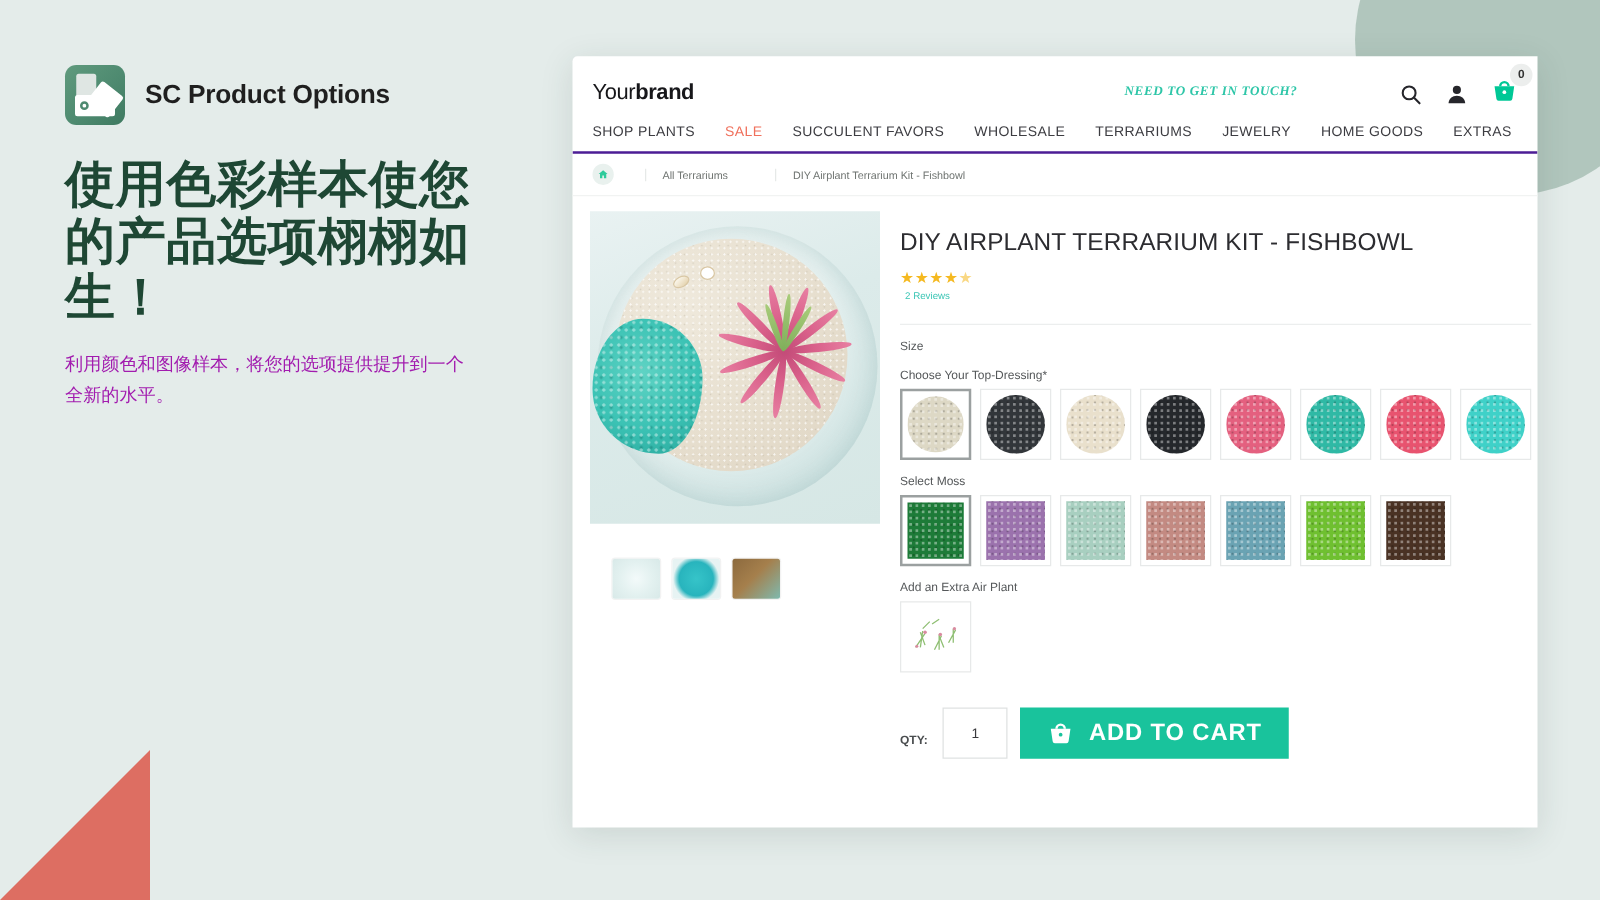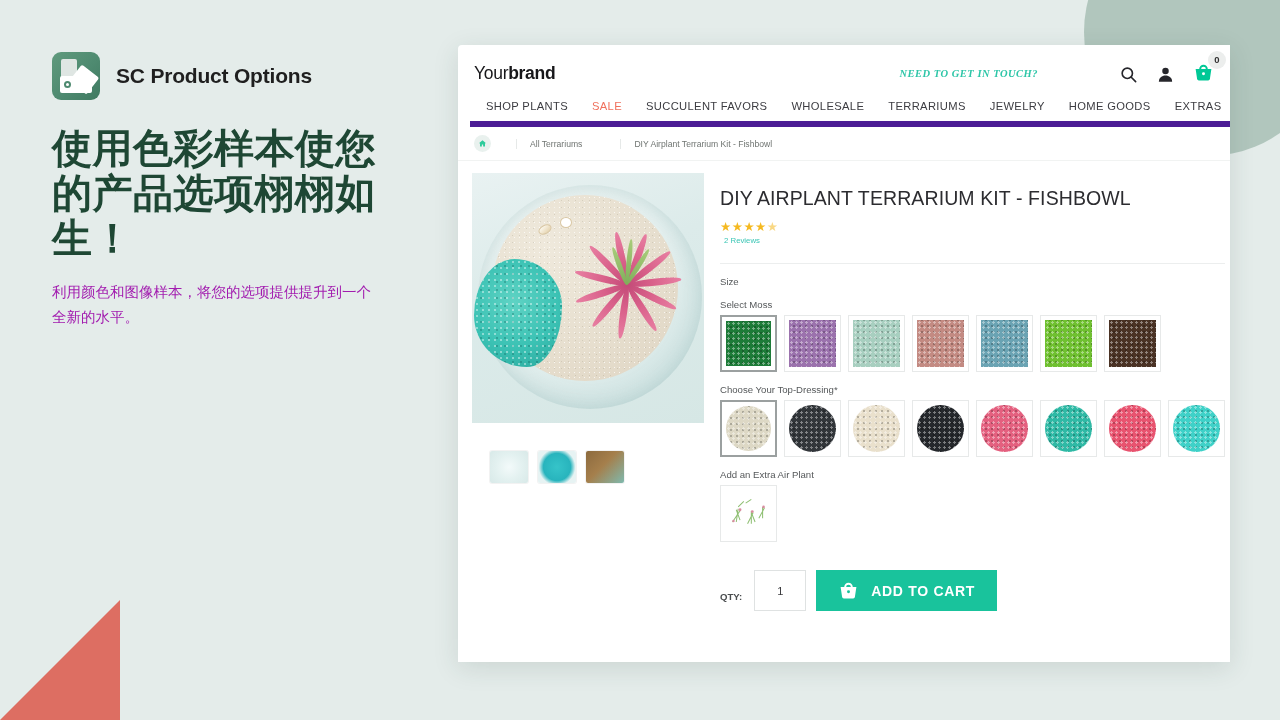--- a/index.html
+++ b/index.html
@@ -93,22 +93,21 @@
     position: absolute; right: -12px; top: -11px;
     min-width: 18px; height: 18px; border-radius: 50%;
     background: #eceeed; color: #333;
     font-size: 9.5px; line-height: 18px; text-align: center; font-weight: 600;
   }
 
   
   #main-nav {
     margin-top: 16px; padding: 0 16px 9px 16px;
     display: flex; gap: 24px; align-items: baseline;
-    border-bottom: 6px solid #4c1d95;
-    margin-left: 12px;
+    border-bottom: 2px solid #4c1d95;
   }
   #main-nav .nav-item {
     font-size: 11.2px; letter-spacing: .35px; color: #3c3c41; white-space: nowrap;
   }
   #main-nav .nav-item.sale { color: #f0705c; }
 
   
   #breadcrumb {
     display: flex; align-items: center; gap: 12px;
     padding: 8px 16px 8px 16px; border-bottom: 1px solid #f1f3f2;
@@ -231,21 +230,21 @@
   #qty-row { display: flex; align-items: center; gap: 0; margin-top: 28px; }
   #qty-label { font-size: 9.6px; color: #4a4d4f; font-weight: 600; margin-right: 12px; margin-top: 12px; }
   #qty-input {
     width: 52px; height: 41px; border: 1px solid #dfe2e2; background: #fff;
     text-align: center; font-size: 11px; color: #3a3a3d;
     font-family: "Liberation Sans", sans-serif;
   }
   #add-to-cart {
     height: 41px; margin-left: 10px; padding: 0 22px;
     background: #19c39c; color: #fff; border: none;
-    font-size: 14px; font-weight: 700; letter-spacing: .7px;
+    font-size: 19px; font-weight: 700; letter-spacing: .7px;
     display: flex; align-items: center; gap: 12px; cursor: pointer;
     font-family: "Liberation Sans", sans-serif;
   }
 </style>
 </head>
 <body>
 
 <div id="stage">
 
   <div class="deco-circle" id="circle-tr"></div>
@@ -362,20 +361,50 @@
         </div>
 
 
         <div class="divider"></div>
 
         <div>
           <div class="opt-label">Size</div>
         </div>
 
         <div class="swatch-group">
+          <div class="opt-label">Choose Your Top-Dressing*</div>
+          <div class="swatch-row" id="row-top-dressing">
+              <div class="sw selected">
+                <div class="circle tex" style="background: radial-gradient(rgba(255, 255, 255, 0.4) 1px, transparent 1.2px) 0px 0px / 5px 5px, radial-gradient(rgba(0, 0, 0, 0.22) 1px, transparent 1.2px) 2px 3px / 6px 6px rgb(221, 216, 197); border-radius: 50%;"></div>
+              </div>
+              <div class="sw">
+                <div class="circle tex" style="background: radial-gradient(rgba(255, 255, 255, 0.4) 1px, transparent 1.2px) 0px 0px / 5px 5px, radial-gradient(rgba(0, 0, 0, 0.22) 1px, transparent 1.2px) 2px 3px / 6px 6px rgb(50, 54, 58); border-radius: 50%;"></div>
+              </div>
+              <div class="sw">
+                <div class="circle tex" style="background: radial-gradient(rgba(255, 255, 255, 0.4) 1px, transparent 1.2px) 0px 0px / 5px 5px, radial-gradient(rgba(0, 0, 0, 0.22) 1px, transparent 1.2px) 2px 3px / 6px 6px rgb(233, 224, 204); border-radius: 50%;"></div>
+              </div>
+              <div class="sw">
+                <div class="circle tex" style="background: radial-gradient(rgba(255, 255, 255, 0.4) 1px, transparent 1.2px) 0px 0px / 5px 5px, radial-gradient(rgba(0, 0, 0, 0.22) 1px, transparent 1.2px) 2px 3px / 6px 6px rgb(37, 40, 44); border-radius: 50%;"></div>
+              </div>
+              <div class="sw">
+                <div class="circle tex" style="background: radial-gradient(rgba(255, 255, 255, 0.4) 1px, transparent 1.2px) 0px 0px / 5px 5px, radial-gradient(rgba(0, 0, 0, 0.22) 1px, transparent 1.2px) 2px 3px / 6px 6px rgb(228, 96, 127); border-radius: 50%;"></div>
+              </div>
+              <div class="sw">
+                <div class="circle tex" style="background: radial-gradient(rgba(255, 255, 255, 0.4) 1px, transparent 1.2px) 0px 0px / 5px 5px, radial-gradient(rgba(0, 0, 0, 0.22) 1px, transparent 1.2px) 2px 3px / 6px 6px rgb(47, 185, 165); border-radius: 50%;"></div>
+              </div>
+              <div class="sw">
+                <div class="circle tex" style="background: radial-gradient(rgba(255, 255, 255, 0.4) 1px, transparent 1.2px) 0px 0px / 5px 5px, radial-gradient(rgba(0, 0, 0, 0.22) 1px, transparent 1.2px) 2px 3px / 6px 6px rgb(232, 83, 111); border-radius: 50%;"></div>
+              </div>
+              <div class="sw">
+                <div class="circle tex" style="background: radial-gradient(rgba(255, 255, 255, 0.4) 1px, transparent 1.2px) 0px 0px / 5px 5px, radial-gradient(rgba(0, 0, 0, 0.22) 1px, transparent 1.2px) 2px 3px / 6px 6px rgb(63, 209, 200); border-radius: 50%;"></div>
+              </div>
+            </div>
+        </div>
+
+        <div class="swatch-group">
           <div class="opt-label">Select Moss</div>
           <div class="swatch-row" id="row-moss">
               <div class="sw selected moss">
                 <div class="square tex" style="background: radial-gradient(rgba(255, 255, 255, 0.4) 1px, transparent 1.2px) 0px 0px / 5px 5px, radial-gradient(rgba(0, 0, 0, 0.22) 1px, transparent 1.2px) 2px 3px / 6px 6px rgb(29, 123, 56);"></div>
               </div>
               <div class="sw moss">
                 <div class="square tex" style="background: radial-gradient(rgba(255, 255, 255, 0.4) 1px, transparent 1.2px) 0px 0px / 5px 5px, radial-gradient(rgba(0, 0, 0, 0.22) 1px, transparent 1.2px) 2px 3px / 6px 6px rgb(155, 114, 173);"></div>
               </div>
               <div class="sw moss">
                 <div class="square tex" style="background: radial-gradient(rgba(255, 255, 255, 0.4) 1px, transparent 1.2px) 0px 0px / 5px 5px, radial-gradient(rgba(0, 0, 0, 0.22) 1px, transparent 1.2px) 2px 3px / 6px 6px rgb(168, 207, 192);"></div>
@@ -384,50 +413,20 @@
                 <div class="square tex" style="background: radial-gradient(rgba(255, 255, 255, 0.4) 1px, transparent 1.2px) 0px 0px / 5px 5px, radial-gradient(rgba(0, 0, 0, 0.22) 1px, transparent 1.2px) 2px 3px / 6px 6px rgb(195, 138, 130);"></div>
               </div>
               <div class="sw moss">
                 <div class="square tex" style="background: radial-gradient(rgba(255, 255, 255, 0.4) 1px, transparent 1.2px) 0px 0px / 5px 5px, radial-gradient(rgba(0, 0, 0, 0.22) 1px, transparent 1.2px) 2px 3px / 6px 6px rgb(106, 163, 179);"></div>
               </div>
               <div class="sw moss">
                 <div class="square tex" style="background: radial-gradient(rgba(255, 255, 255, 0.4) 1px, transparent 1.2px) 0px 0px / 5px 5px, radial-gradient(rgba(0, 0, 0, 0.22) 1px, transparent 1.2px) 2px 3px / 6px 6px rgb(111, 192, 48);"></div>
               </div>
               <div class="sw moss">
                 <div class="square tex" style="background: radial-gradient(rgba(255, 255, 255, 0.4) 1px, transparent 1.2px) 0px 0px / 5px 5px, radial-gradient(rgba(0, 0, 0, 0.22) 1px, transparent 1.2px) 2px 3px / 6px 6px rgb(74, 50, 36);"></div>
-              </div>
-            </div>
-        </div>
-
-        <div class="swatch-group">
-          <div class="opt-label">Choose Your Top-Dressing*</div>
-          <div class="swatch-row" id="row-top-dressing">
-              <div class="sw selected">
-                <div class="circle tex" style="background: radial-gradient(rgba(255, 255, 255, 0.4) 1px, transparent 1.2px) 0px 0px / 5px 5px, radial-gradient(rgba(0, 0, 0, 0.22) 1px, transparent 1.2px) 2px 3px / 6px 6px rgb(221, 216, 197); border-radius: 50%;"></div>
-              </div>
-              <div class="sw">
-                <div class="circle tex" style="background: radial-gradient(rgba(255, 255, 255, 0.4) 1px, transparent 1.2px) 0px 0px / 5px 5px, radial-gradient(rgba(0, 0, 0, 0.22) 1px, transparent 1.2px) 2px 3px / 6px 6px rgb(50, 54, 58); border-radius: 50%;"></div>
-              </div>
-              <div class="sw">
-                <div class="circle tex" style="background: radial-gradient(rgba(255, 255, 255, 0.4) 1px, transparent 1.2px) 0px 0px / 5px 5px, radial-gradient(rgba(0, 0, 0, 0.22) 1px, transparent 1.2px) 2px 3px / 6px 6px rgb(233, 224, 204); border-radius: 50%;"></div>
-              </div>
-              <div class="sw">
-                <div class="circle tex" style="background: radial-gradient(rgba(255, 255, 255, 0.4) 1px, transparent 1.2px) 0px 0px / 5px 5px, radial-gradient(rgba(0, 0, 0, 0.22) 1px, transparent 1.2px) 2px 3px / 6px 6px rgb(37, 40, 44); border-radius: 50%;"></div>
-              </div>
-              <div class="sw">
-                <div class="circle tex" style="background: radial-gradient(rgba(255, 255, 255, 0.4) 1px, transparent 1.2px) 0px 0px / 5px 5px, radial-gradient(rgba(0, 0, 0, 0.22) 1px, transparent 1.2px) 2px 3px / 6px 6px rgb(228, 96, 127); border-radius: 50%;"></div>
-              </div>
-              <div class="sw">
-                <div class="circle tex" style="background: radial-gradient(rgba(255, 255, 255, 0.4) 1px, transparent 1.2px) 0px 0px / 5px 5px, radial-gradient(rgba(0, 0, 0, 0.22) 1px, transparent 1.2px) 2px 3px / 6px 6px rgb(47, 185, 165); border-radius: 50%;"></div>
-              </div>
-              <div class="sw">
-                <div class="circle tex" style="background: radial-gradient(rgba(255, 255, 255, 0.4) 1px, transparent 1.2px) 0px 0px / 5px 5px, radial-gradient(rgba(0, 0, 0, 0.22) 1px, transparent 1.2px) 2px 3px / 6px 6px rgb(232, 83, 111); border-radius: 50%;"></div>
-              </div>
-              <div class="sw">
-                <div class="circle tex" style="background: radial-gradient(rgba(255, 255, 255, 0.4) 1px, transparent 1.2px) 0px 0px / 5px 5px, radial-gradient(rgba(0, 0, 0, 0.22) 1px, transparent 1.2px) 2px 3px / 6px 6px rgb(63, 209, 200); border-radius: 50%;"></div>
               </div>
             </div>
         </div>
 
         <div class="swatch-group">
           <div class="opt-label">Add an Extra Air Plant</div>
           <div class="swatch-row">
             <div class="sw">
               <div class="airplant">
                 <svg viewBox="0 0 50 50" width="100%" height="100%">

